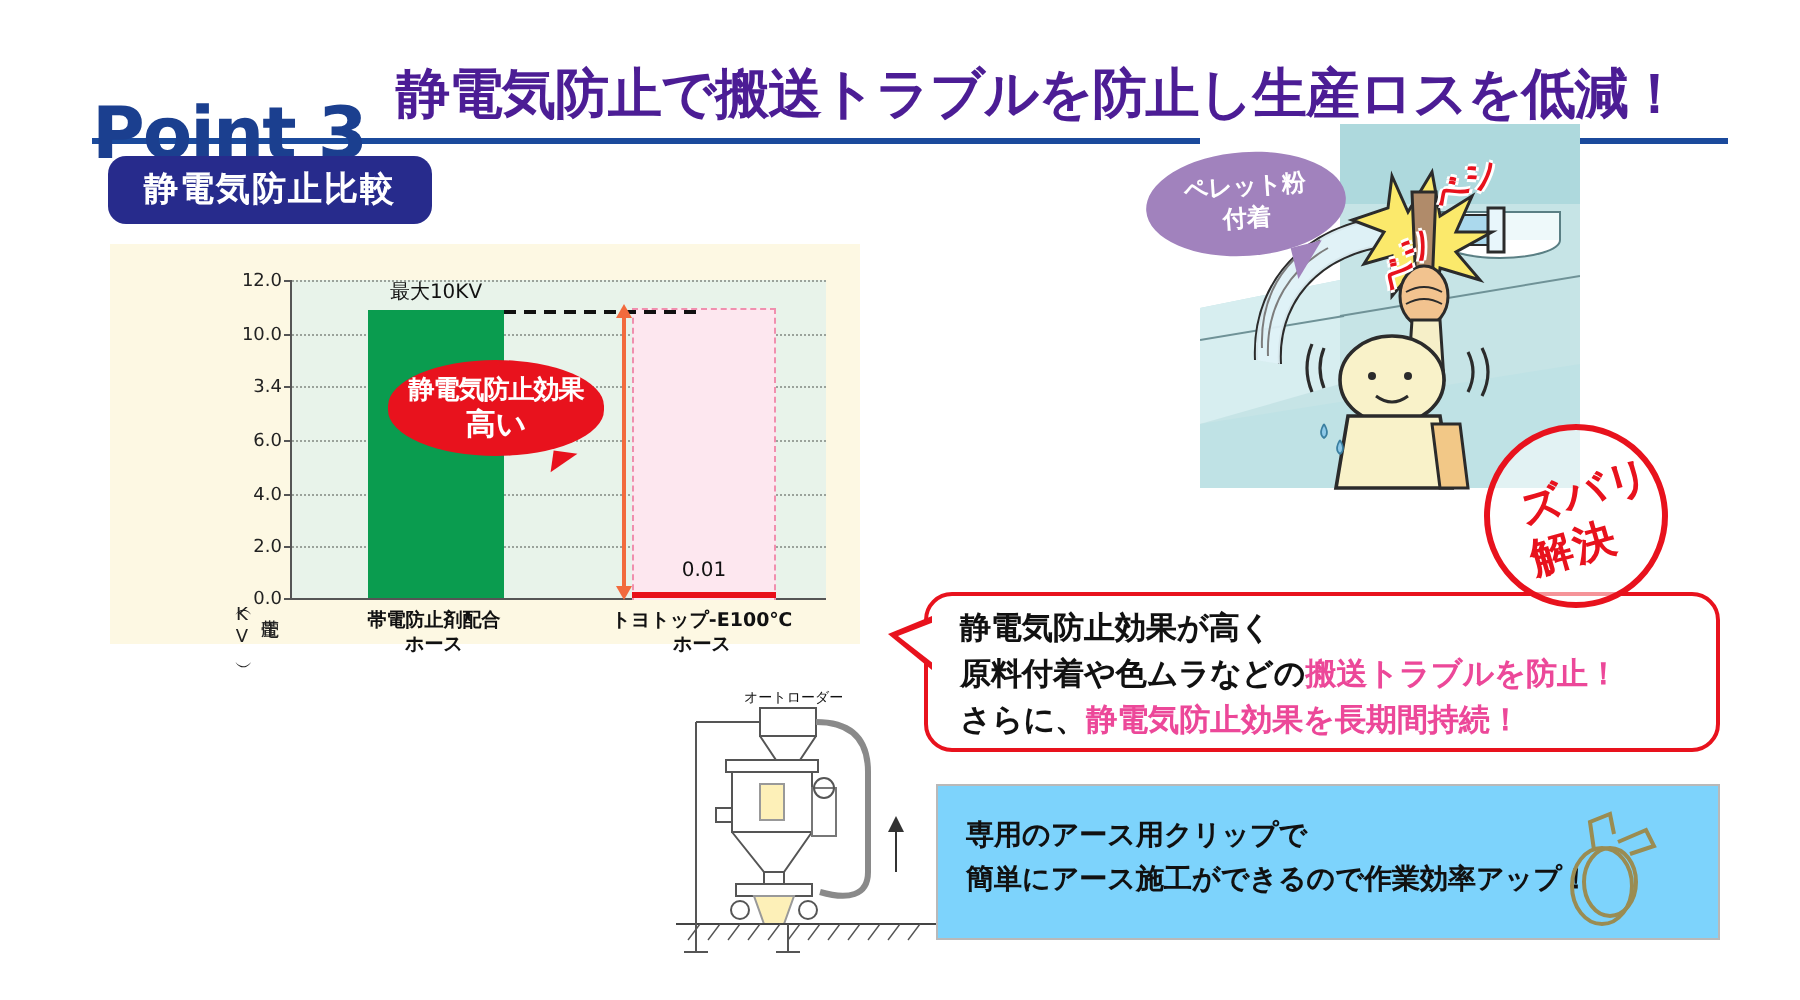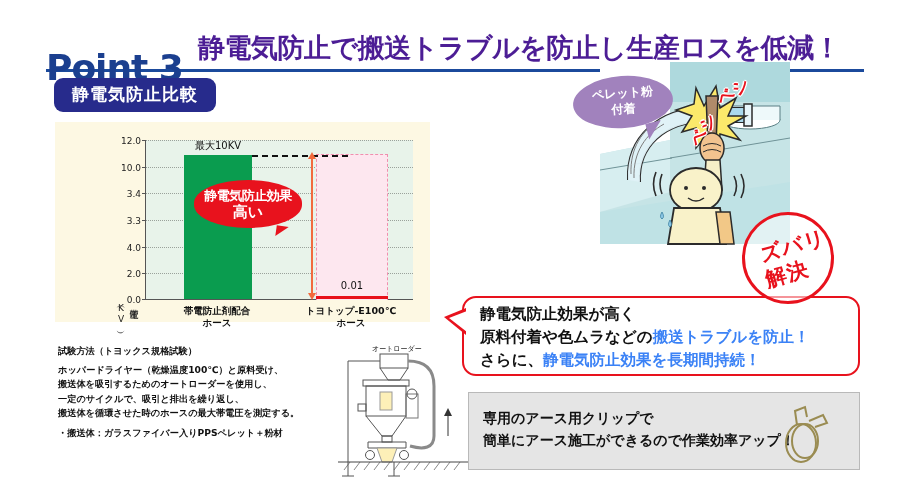--- a/index.html
+++ b/index.html
@@ -180,27 +180,27 @@
     width: 0; height: 0;
     border-right: 18px solid #fff;
     border-top: 7px solid transparent;
     border-bottom: 14px solid transparent;
   }
   .callout-red p {
     font-size: 15.5px; font-weight: bold; color: #111;
     line-height: 23px; margin-left: 16px;
   }
   .callout-red p:first-of-type { margin-top: 5px; }
-  .rd { color: #3b82f6; }
+  .rd { color: #ec4899; }
 
   
   .box-grey {
     position: absolute; left: 468px; top: 392px;
     width: 392px; height: 78px;
-    border: 1px solid #b9b9b9; background: #e5e5e5;
+    border: 1px solid #b9b9b9; background: #7dd3fc;
   }
   .box-grey p {
     font-size: 14px; font-weight: bold; color: #111;
     line-height: 22px; margin-left: 14px;
   }
   .box-grey p:first-of-type { margin-top: 14px; }
   .clip-icon { position: absolute; right: 22px; top: 8px; }
 </style>
 </head>
 <body>
@@ -226,21 +226,21 @@
       <div class="gl" style="top:26.6px">
           <span class="ytickmark" style="top:-1px"></span>
           <span class="ytick">10.0</span>
         </div>
       <div class="gl" style="top:53.3px">
           <span class="ytickmark" style="top:-1px"></span>
           <span class="ytick">3.4</span>
         </div>
       <div class="gl" style="top:80px">
           <span class="ytickmark" style="top:-1px"></span>
-          <span class="ytick">3.3</span>
+          <span class="ytick">6.0</span>
         </div>
       <div class="gl" style="top:106.6px">
           <span class="ytickmark" style="top:-1px"></span>
           <span class="ytick">4.0</span>
         </div>
       <div class="gl" style="top:133.3px">
           <span class="ytickmark" style="top:-1px"></span>
           <span class="ytick">2.0</span>
         </div>
       <div class="gl" style="top:160px;border:none">
@@ -271,28 +271,20 @@
     <div class="xlab" style="left:162px; top:183px;">
       <div>帯電防止剤配合</div>
       <div>ホース</div>
     </div>
     <div class="xlab" style="left:296px; top:183px;">
       <div>トヨトップ-E100℃</div>
       <div>ホース</div>
     </div>
   </div>
 
-  <div class="method">
-    <div class="hdr">試験方法（トヨックス規格試験）</div>
-    <div>ホッパードライヤー（乾燥温度100℃）と原料受け、</div>
-    <div>搬送体を吸引するためのオートローダーを使用し、</div>
-    <div>一定のサイクルで、吸引と排出を繰り返し、</div>
-    <div>搬送体を循環させた時のホースの最大帯電圧を測定する。</div>
-    <div class="bullet">・搬送体：ガラスファイバー入りPPSペレット＋粉材</div>
-  </div>
 
   <div class="machine">
     <div class="cap">オートローダー</div>
     <svg width="150" height="150" viewBox="0 0 150 150">
       <g fill="none" stroke="#555" stroke-width="1">
 
         <rect x="50" y="14" width="28" height="14"></rect>
         <path d="M50 28 L58 40 L70 40 L78 28"></path>
 
         <rect x="33" y="40" width="46" height="6"></rect>

